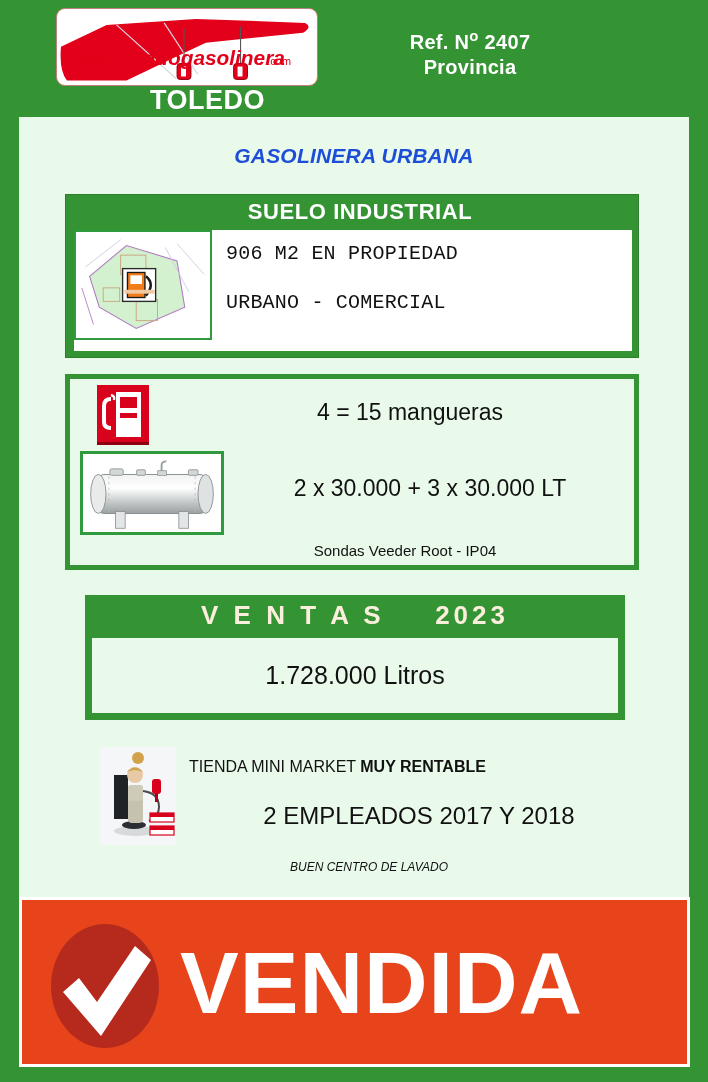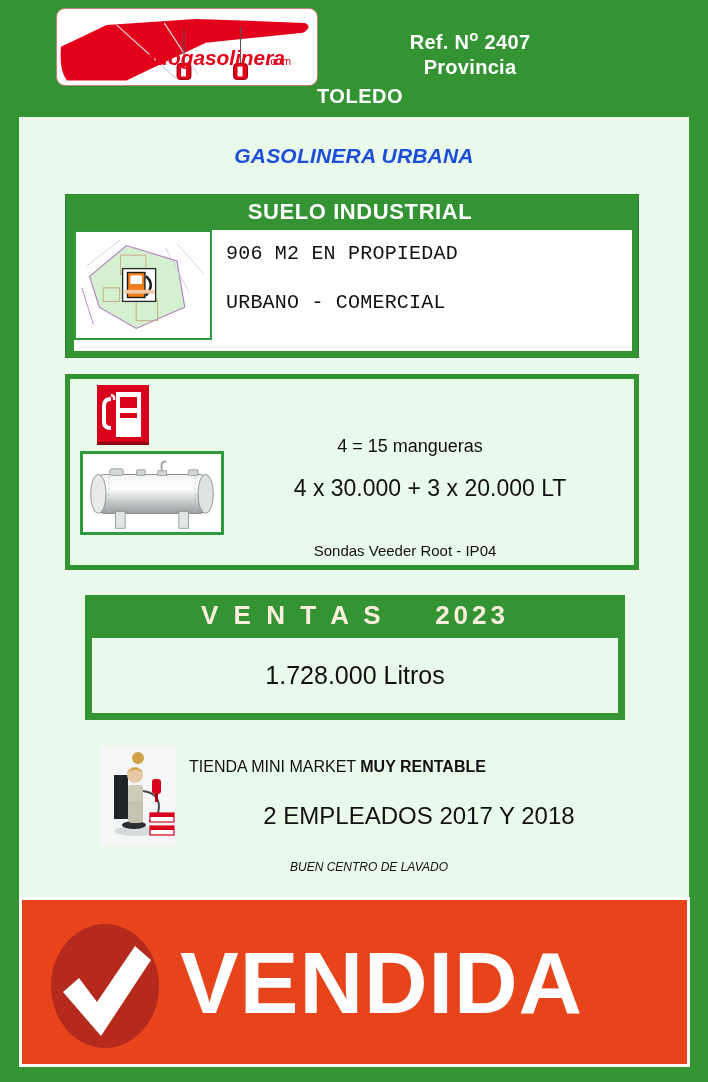--- a/index.html
+++ b/index.html
@@ -37,24 +37,24 @@
     color: #ffffff;
     font-weight: bold;
     font-size: 20px;
     line-height: 25px;
     letter-spacing: .3px;
   }
   .ref-block .sup { font-size: 15px; vertical-align: super; line-height: 0; }
   .province-name {
     position: absolute; left: 150px; top: 85px;
     width: 420px;
-    text-align: center;
+    text-align: left;
     color: #ffffff;
     font-weight: bold;
-    font-size: 20px;
+    font-size: 27px;
     letter-spacing: .5px;
   }
 
   
   .panel {
     position: absolute; left: 19px; top: 117px;
     width: 670px; height: 905px;
     background: #eafaea;
   }
 
@@ -119,23 +119,22 @@
   }
   .pump-icon {
     position: absolute; left: 27px; top: 6px;
     width: 52px; height: 60px;
   }
   .pump-icon svg { display: block; width: 100%; height: 100%; }
   .hoses-text {
     position: absolute; left: 130px; top: 20px;
     width: 420px;
     text-align: center;
-    font-size: 18px;
-    color: #111111;
-    margin-top: 37px;
+    font-size: 23px;
+    color: #111111;
   }
   .thumb-tank {
     position: absolute; left: 10px; top: 72px;
     width: 144px; height: 84px;
     background: #ffffff;
     border: 3px solid #2f9a3e;
     overflow: hidden;
   }
   .thumb-tank svg { display: block; width: 100%; height: 100%; }
   .tanks-text {
@@ -336,21 +335,21 @@
           <rect x="28" y="16" width="14" height="7" rx="2" fill="#d3d7d8" stroke="#8d9394" stroke-width=".9"></rect>
           <rect x="56" y="17" width="9" height="6" rx="1" fill="#d3d7d8" stroke="#8d9394" stroke-width=".9"></rect>
           <rect x="110" y="17" width="10" height="6" rx="1" fill="#d3d7d8" stroke="#8d9394" stroke-width=".9"></rect>
           <path d="M82 22 v-10 q0 -4 5 -4" stroke="#9aa0a1" stroke-width="2" fill="none"></path>
           <rect x="78" y="18" width="9" height="5" fill="#d3d7d8" stroke="#8d9394" stroke-width=".8"></rect>
           <rect x="34" y="62" width="10" height="18" fill="#e3e6e6" stroke="#8d9394" stroke-width=".9"></rect>
           <rect x="100" y="62" width="10" height="18" fill="#e3e6e6" stroke="#8d9394" stroke-width=".9"></rect>
         </svg>
       </div>
 
-      <div class="tanks-text">4 x 30.000  +  3 x 20.000 LT</div>
+      <div class="tanks-text">2 x 30.000  +  3 x 30.000 LT</div>
       <div class="probes-text">Sondas Veeder Root - IP04</div>
     </div>
 
     <div class="card-ventas">
       <div class="card-head">
         <span>V E N T A S</span>
         <span style="display:inline-block;width:28px"></span>
         <span>2023</span>
       </div>
       <div class="card-body">1.728.000 Litros</div>

